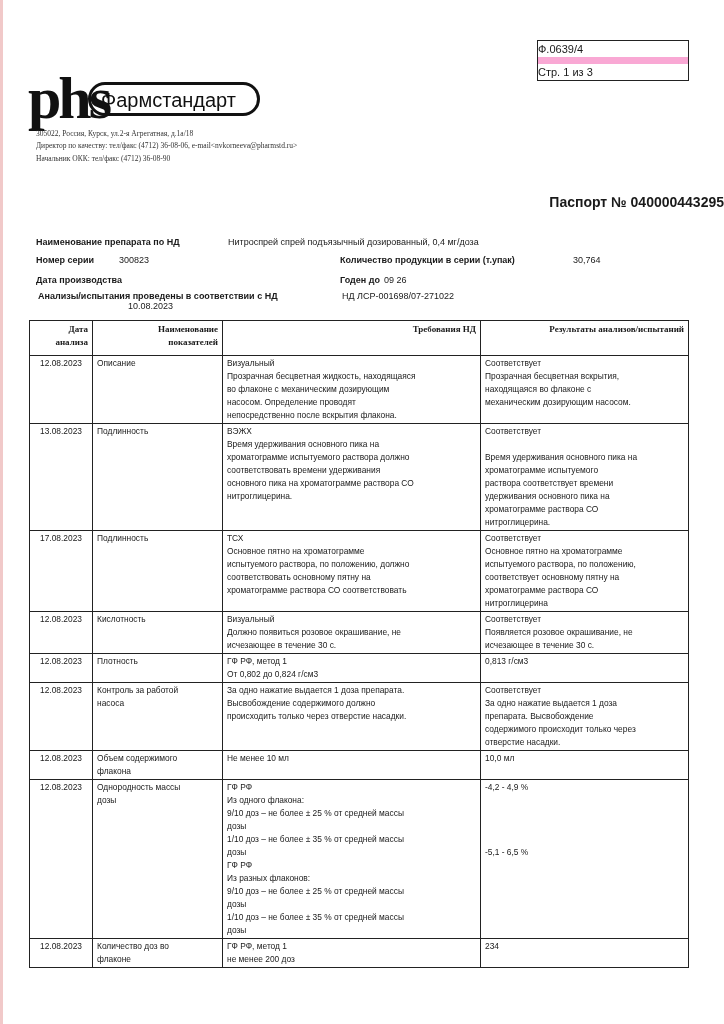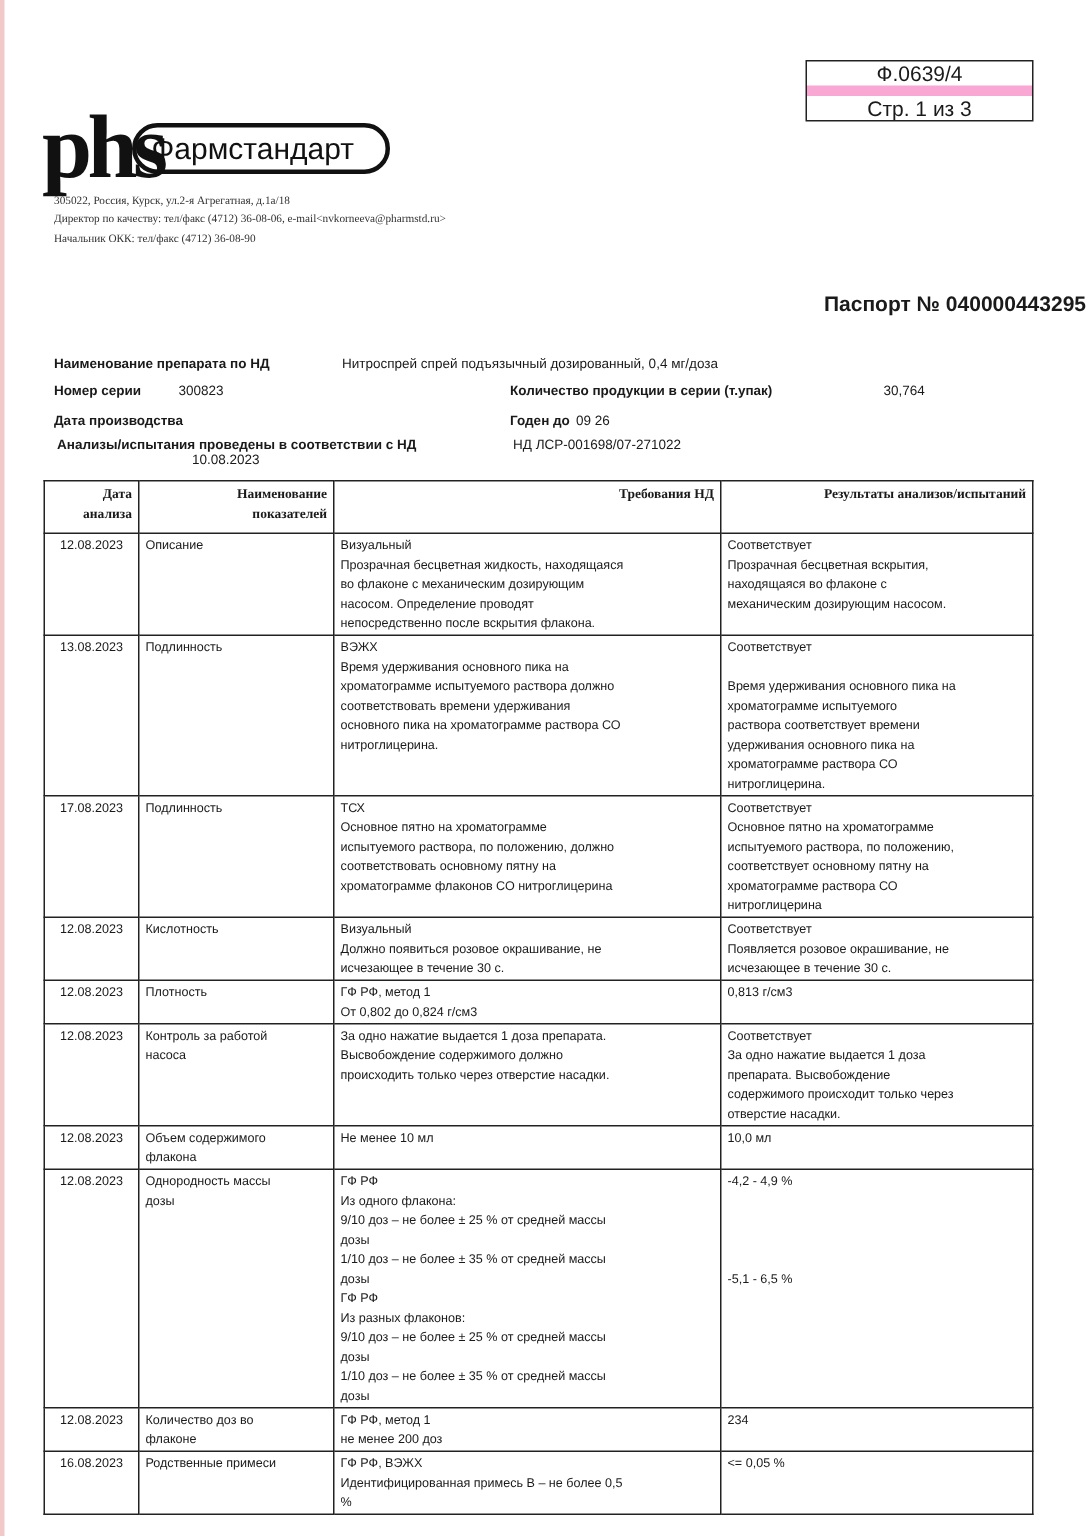--- a/index.html
+++ b/index.html
@@ -2,21 +2,21 @@
 <html><head>
 <meta charset="utf-8">
 <style>
   html, body { margin: 0; padding: 0; }
   body {
     width: 724px; height: 1024px; background: #ffffff; position: relative; overflow: hidden;
     font-family: "Liberation Sans", sans-serif; color: #1a1a1a;
   }
   .left-edge { position: absolute; left: 0; top: 0; width: 3px; height: 1024px; background: #f1c9c9; }
   .formbox { position: absolute; left: 537px; top: 40px; width: 150px; border: 1px solid #222; }
-  .formbox div { height: 16px; line-height: 16px; text-align: center; font-size: 14px; }
+  .formbox div { height: 16px; line-height: 16px; font-size: 11px; }
   .formbox div + div { border-top: 7px solid #f9a8d4; }
 
   .logo { position: absolute; left: 28px; top: 78px; width: 210px; height: 44px; }
   .logo-phs { position: absolute; left: 0; top: 0; font-family: "Liberation Serif", serif; font-weight: bold;
     font-size: 60px; line-height: 40px; letter-spacing: -3px; color: #111; }
   .logo-pill { position: absolute; left: 60px; top: 4px; width: 172px; height: 34px; border: 3px solid #111;
     border-radius: 20px; box-sizing: border-box; background: #fff; }
   .logo-name { position: absolute; left: 10px; top: 4px; font-size: 20px; font-weight: normal; color: #111; white-space: nowrap; }
 
   .company { position: absolute; left: 36px; top: 128px; font-family: "Liberation Serif", serif; font-size: 7.5px; line-height: 12.3px; color: #333; }
@@ -57,21 +57,21 @@
 </div>
 
 <div class="title">Паспорт № 040000443295</div>
 
 <div class="meta" style="left:36px; top:237px;"><b>Наименование препарата по НД</b></div>
 <div class="meta" style="left:228px; top:237px;">Нитроспрей спрей подъязычный дозированный, 0,4 мг/доза</div>
 
 <div class="meta" style="left:36px; top:255px;"><b>Номер серии</b></div>
 <div class="meta" style="left:119px; top:255px;">300823</div>
 <div class="meta" style="left:340px; top:255px;"><b>Количество продукции в серии (т.упак)</b></div>
-<div class="meta" style="left:589px; top:255px;">30,764</div>
+<div class="meta" style="left:573px; top:255px;">30,764</div>
 
 <div class="meta" style="left:36px; top:275px;"><b>Дата производства</b></div>
 <div class="meta" style="left:128px; top:269px;margin-top:32px;">10.08.2023</div>
 <div class="meta" style="left:340px; top:275px;"><b>Годен до</b></div>
 <div class="meta" style="left:384px; top:275px;">09 26</div>
 
 <div class="meta" style="left:38px; top:291px;"><b>Анализы/испытания проведены в соответствии с НД</b></div>
 <div class="meta" style="left:342px; top:291px;">НД ЛСР-001698/07-271022</div>
 
 <table class="results">
@@ -138,21 +138,21 @@
       <tr>
         <td class="date">17.08.2023</td>
         <td>
           <span class="line">Подлинность</span>
         </td>
         <td>
           <span class="line">ТСХ</span>
           <span class="line">Основное пятно на хроматограмме</span>
           <span class="line">испытуемого раствора, по положению, должно</span>
           <span class="line">соответствовать основному пятну на</span>
-          <span class="line">хроматограмме флаконов СО нитроглицерина</span>
+          <span class="line">хроматограмме раствора СО соответствовать</span>
         </td>
         <td>
           <span class="line">Соответствует</span>
           <span class="line">Основное пятно на хроматограмме</span>
           <span class="line">испытуемого раствора, по положению,</span>
           <span class="line">соответствует основному пятну на</span>
           <span class="line">хроматограмме раствора СО</span>
           <span class="line">нитроглицерина</span>
         </td>
       </tr>
@@ -253,28 +253,14 @@
           <span class="line">флаконе</span>
         </td>
         <td>
           <span class="line">ГФ РФ, метод 1</span>
           <span class="line">не менее 200 доз</span>
         </td>
         <td>
           <span class="line">234</span>
         </td>
       </tr>
-      <tr>
-        <td class="date">16.08.2023</td>
-        <td>
-          <span class="line">Родственные примеси</span>
-        </td>
-        <td>
-          <span class="line">ГФ РФ, ВЭЖХ</span>
-          <span class="line">Идентифицированная примесь В – не более 0,5</span>
-          <span class="line">%</span>
-        </td>
-        <td>
-          <span class="line">&lt;= 0,05 %</span>
-        </td>
-      </tr>
     </tbody>
 </table>
 
 </body></html>

